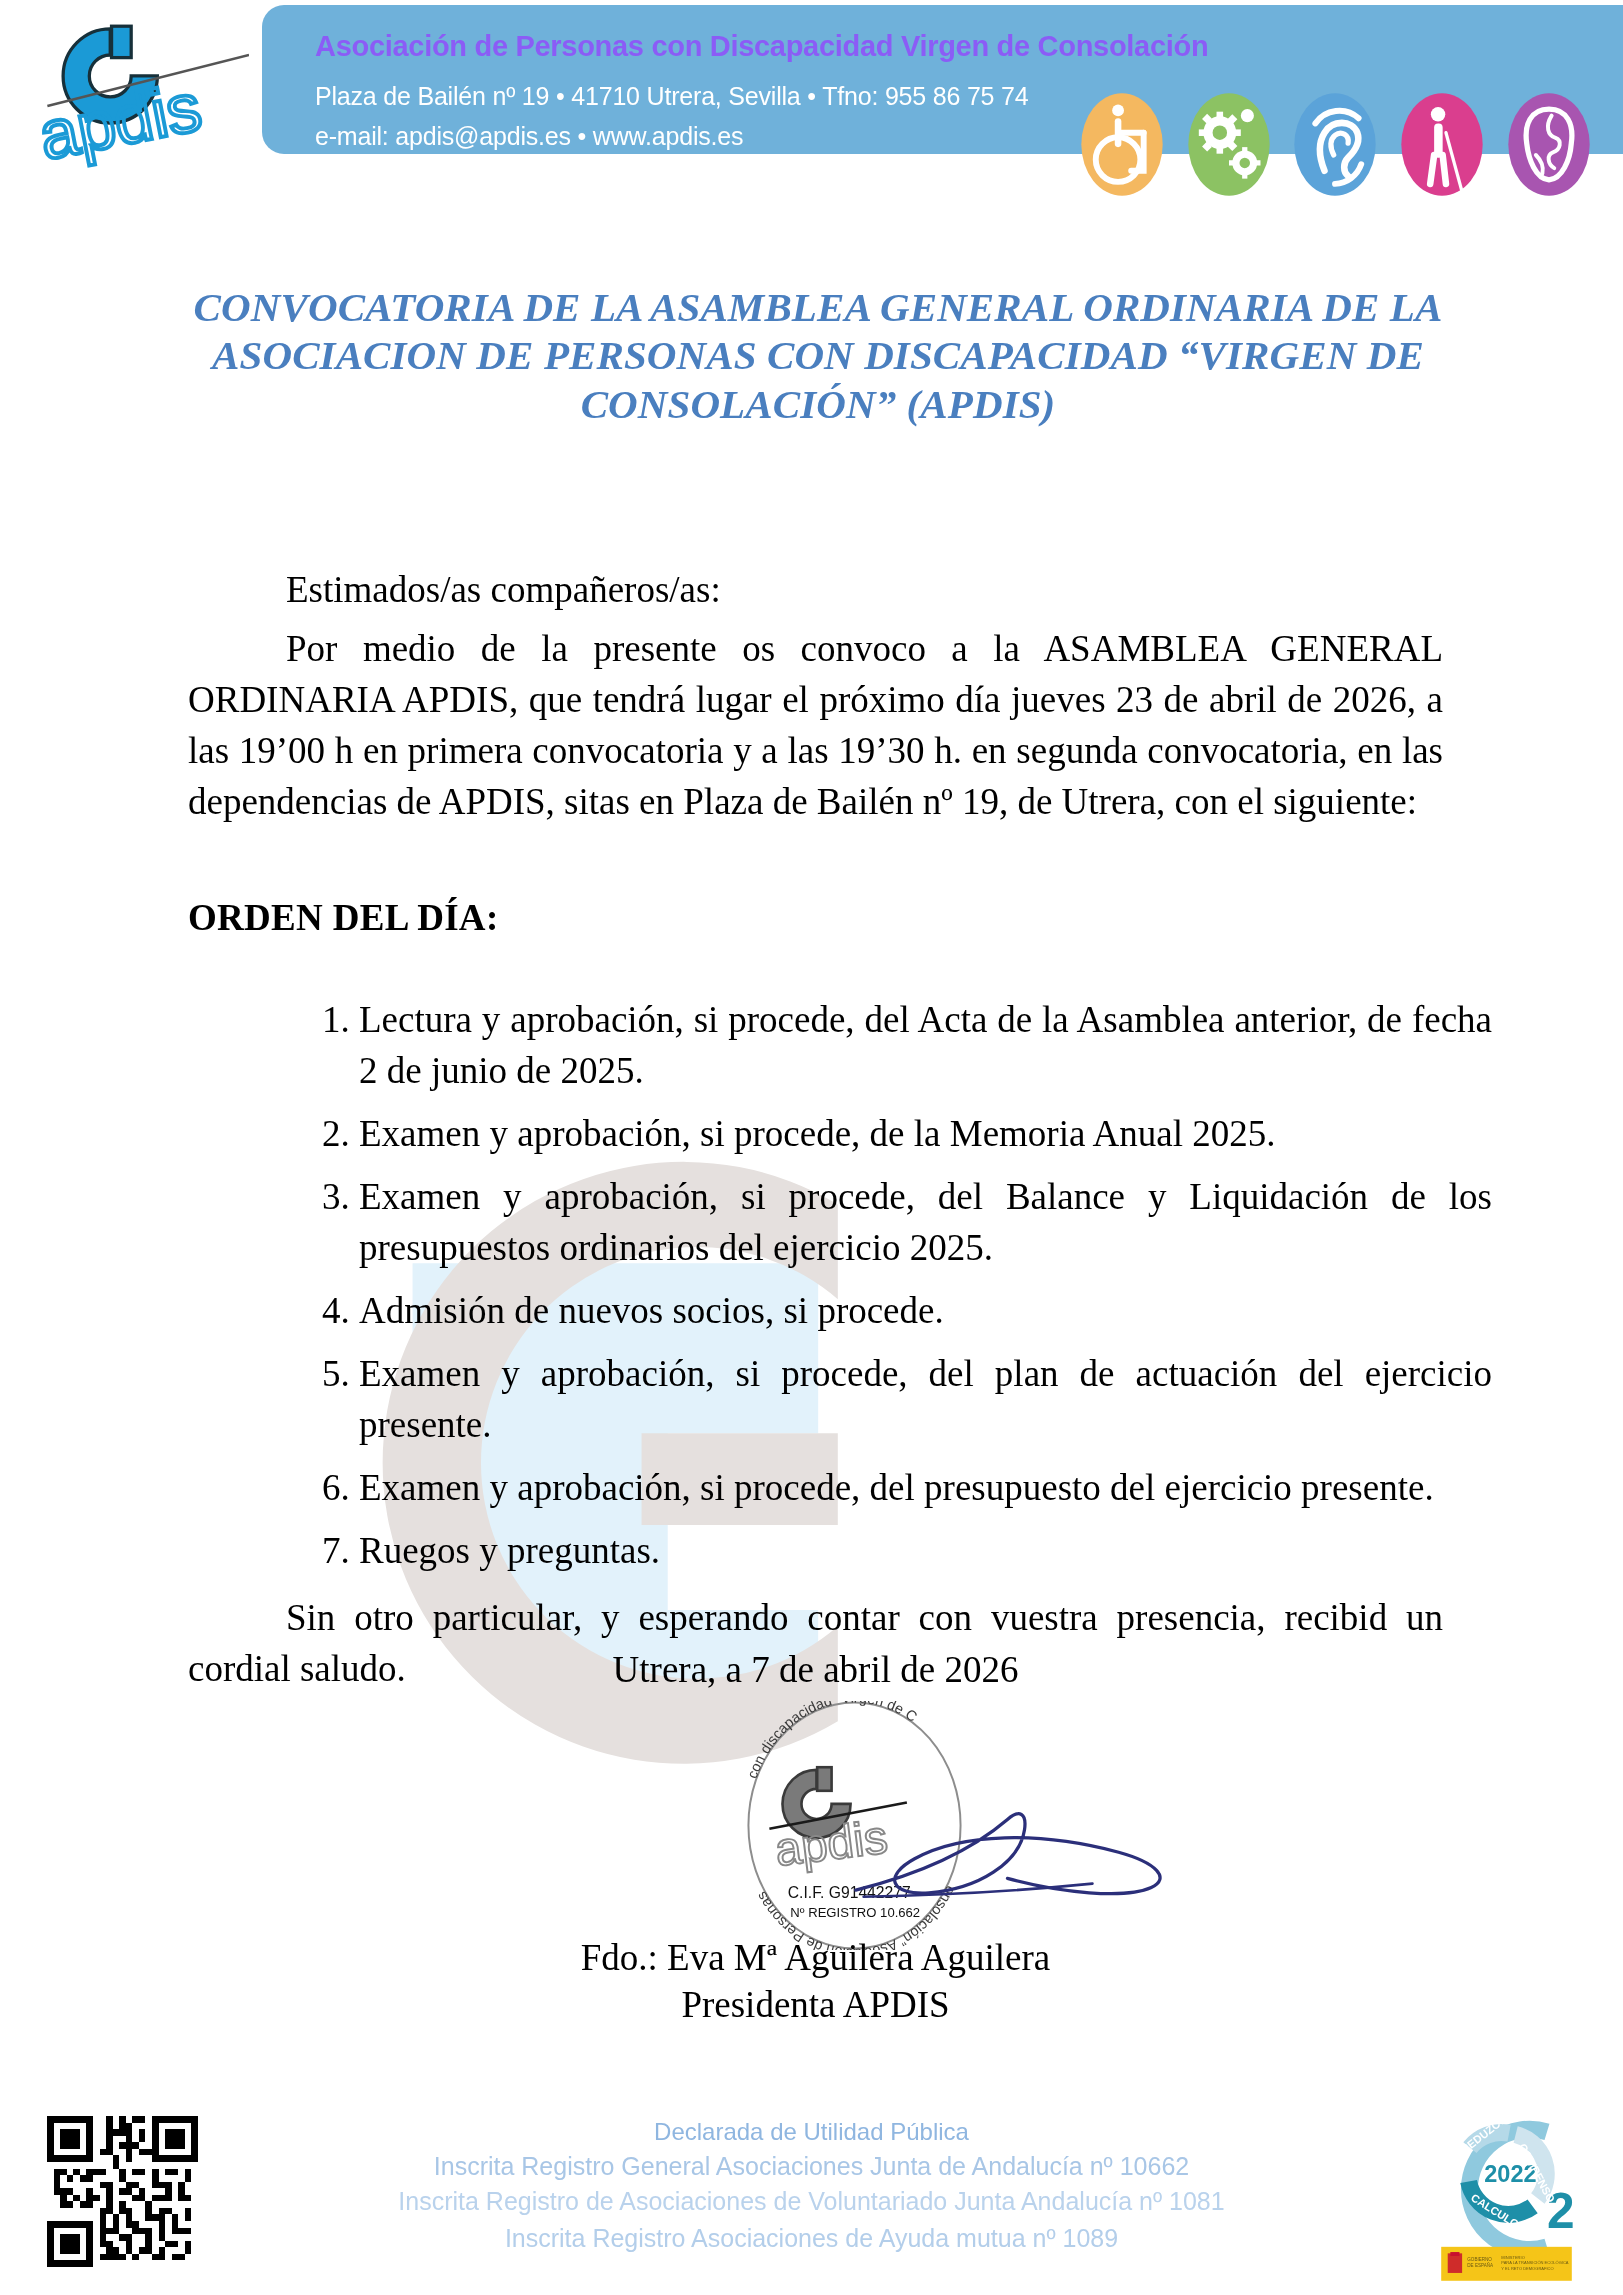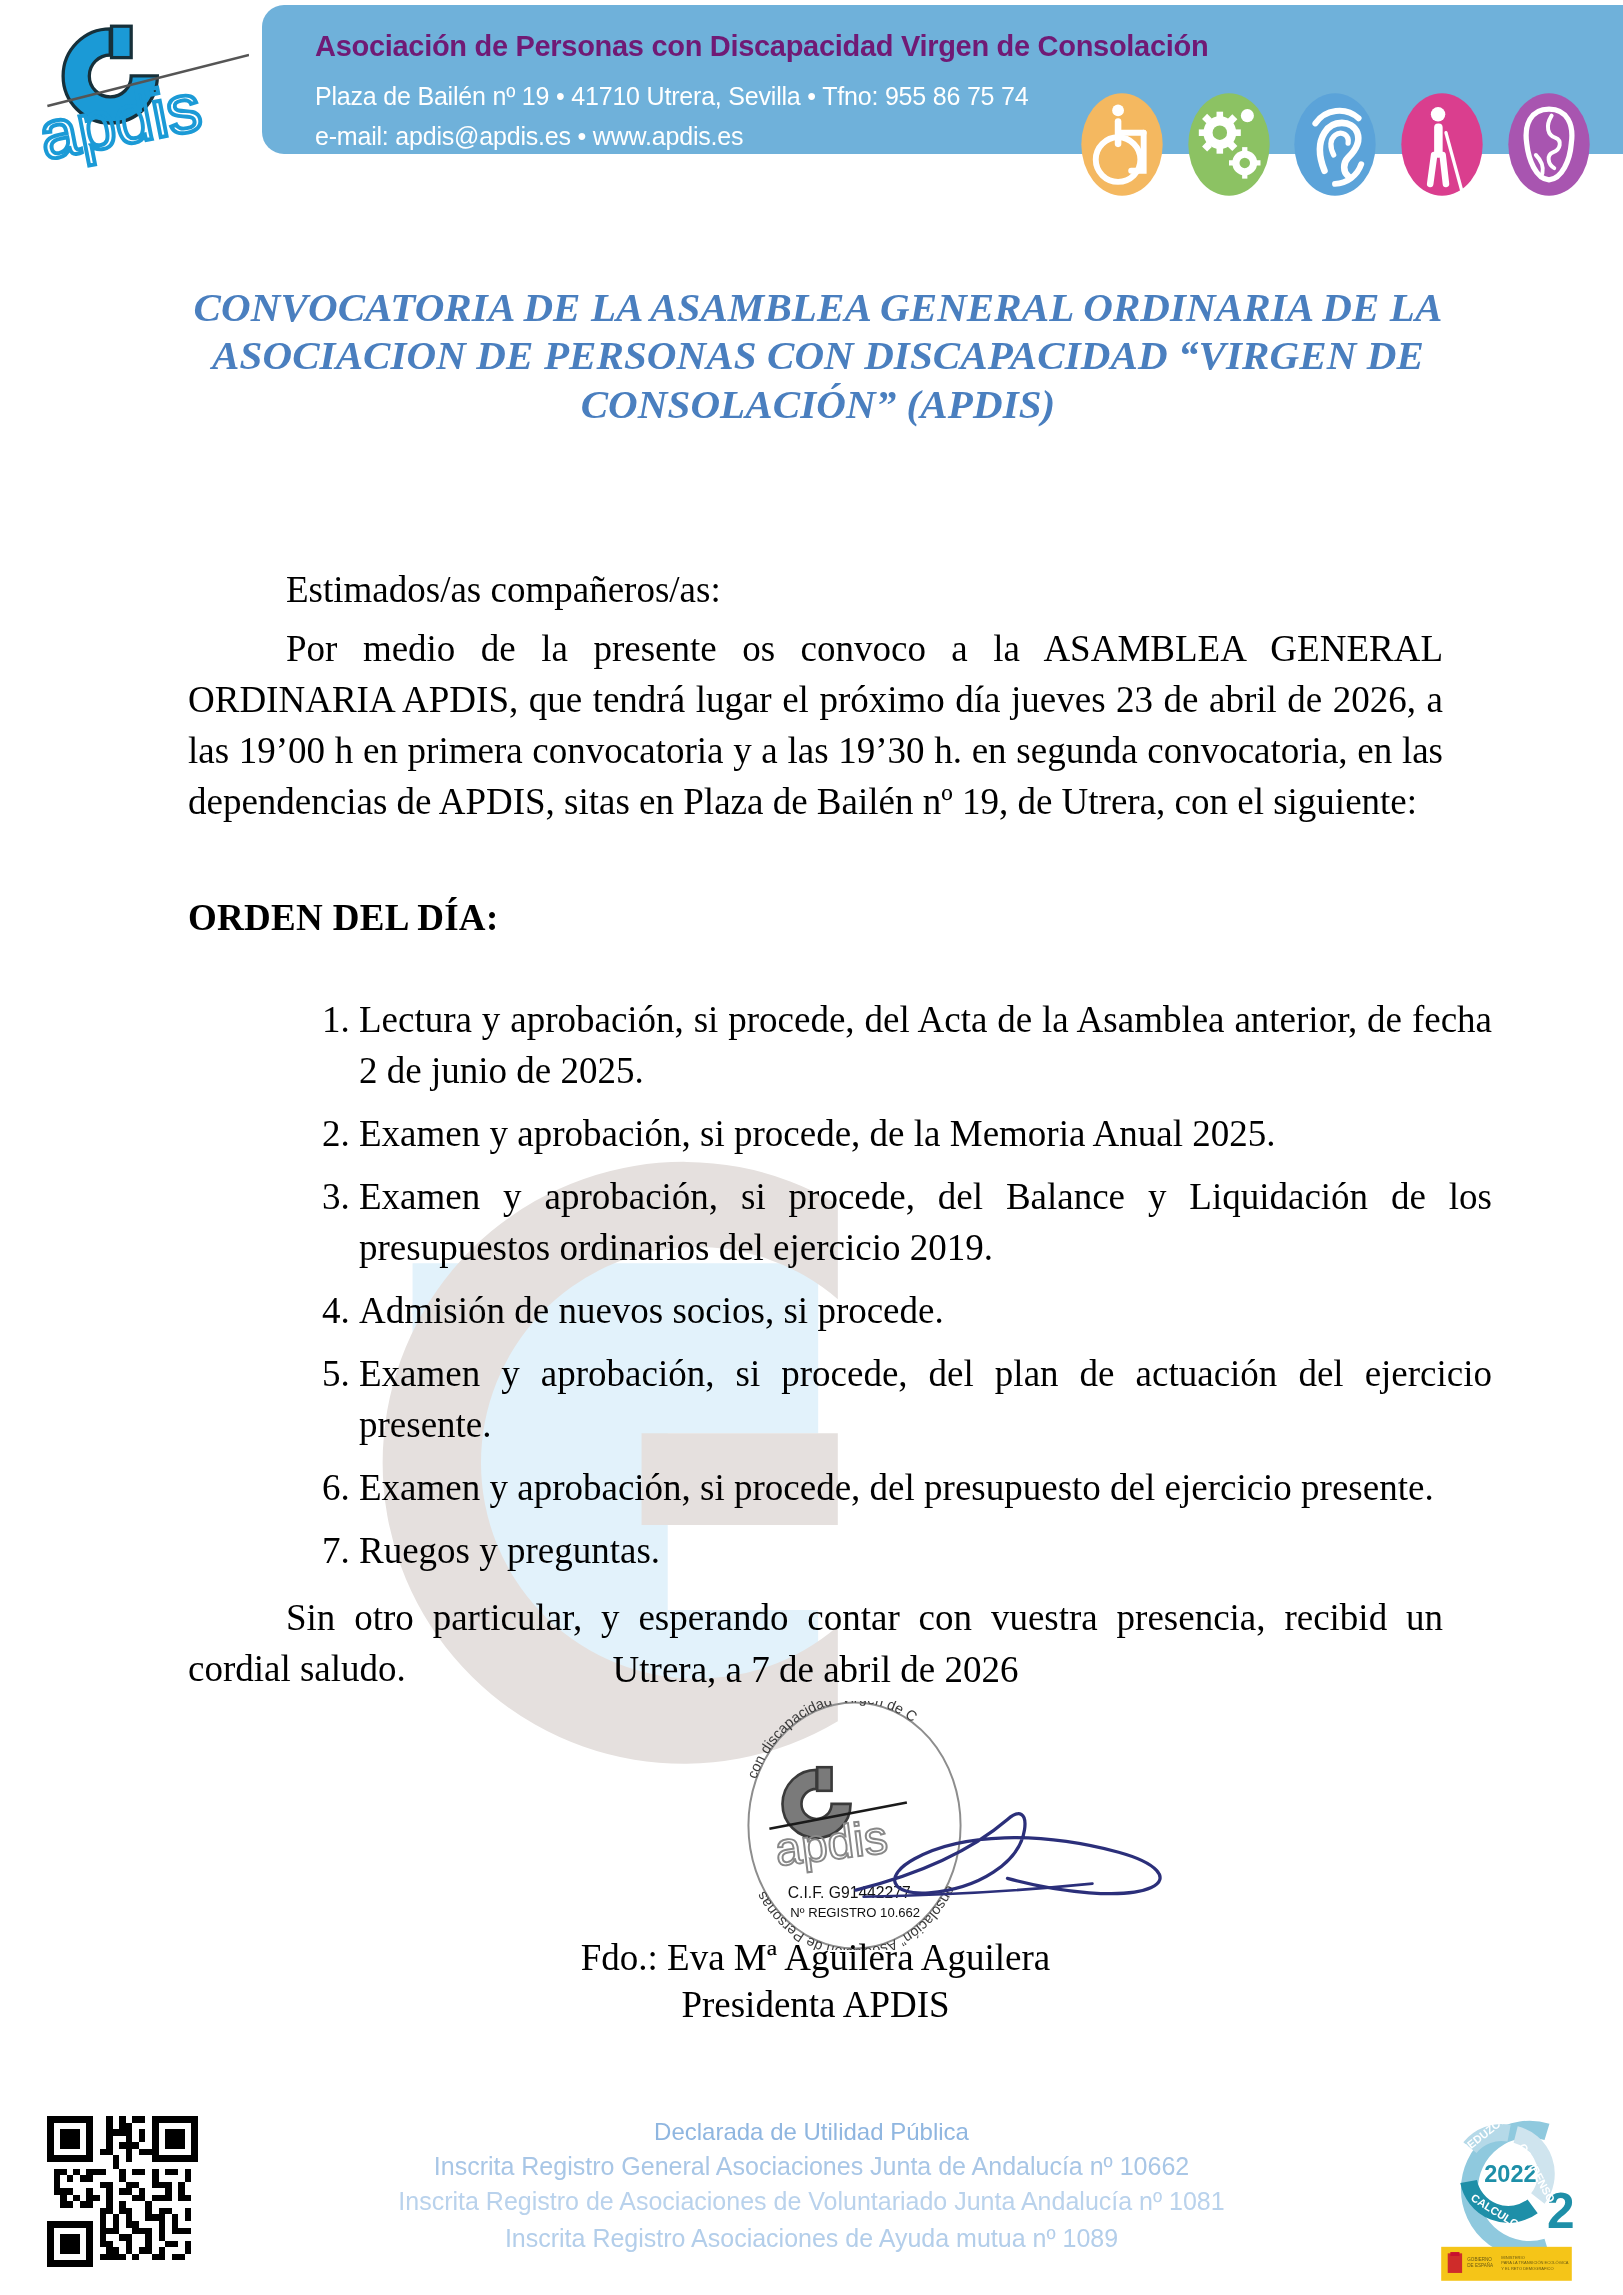--- a/index.html
+++ b/index.html
@@ -12,21 +12,21 @@
   
   #letterhead{position:absolute;left:0;top:0;width:1623px;height:196px;}
   .lh-band{
     position:absolute;left:262px;top:5.2px;width:1362px;height:149px;
     background:#6FB1DA;border-top-left-radius:22px;border-bottom-left-radius:22px;
   }
   .lh-band-ext{position:absolute;left:1309px;top:5.2px;width:315px;height:149px;background:#6FB1DA;}
   .lh-org{
     position:absolute;left:315px;top:30px;
     font-family:"Liberation Sans","DejaVu Sans",sans-serif;
-    font-weight:bold;font-size:29px;color:#701a75;letter-spacing:-0.3px;
+    font-weight:bold;font-size:29px;color:#8b5cf6;letter-spacing:-0.3px;
     white-space:nowrap;
   }
   .lh-addr{
     position:absolute;left:315px;top:82px;
     font-family:"Liberation Sans","DejaVu Sans",sans-serif;
     font-size:25px;color:#ffffff;white-space:nowrap;letter-spacing:-0.2px;
   }
   .lh-mail{
     position:absolute;left:315px;top:122px;
     font-family:"Liberation Sans","DejaVu Sans",sans-serif;
@@ -227,21 +227,21 @@
 
   <div class="para lead" id="p-greeting">Estimados/as compañeros/as:</div>
 
   <div class="para lead" id="p-convoca">Por medio de la presente os convoco a la ASAMBLEA GENERAL ORDINARIA APDIS, que tendrá lugar el próximo día jueves 23 de abril de 2026, a las 19’00  h en primera convocatoria y a las 19’30 h. en segunda convocatoria, en las dependencias de APDIS, sitas en Plaza de Bailén nº 19, de Utrera, con el siguiente:</div>
 
   <div id="orden">ORDEN DEL DÍA:</div>
 
   <ol id="agenda">
     <li>Lectura y aprobación, si procede, del Acta de la Asamblea anterior, de fecha 2 de junio de 2025.</li>
     <li>Examen y aprobación, si procede, de la Memoria Anual 2025.</li>
-    <li>Examen y aprobación, si procede, del Balance y Liquidación de los presupuestos ordinarios del ejercicio 2019.</li>
+    <li>Examen y aprobación, si procede, del Balance y Liquidación de los presupuestos ordinarios del ejercicio 2025.</li>
     <li>Admisión de nuevos socios, si procede.</li>
     <li>Examen y aprobación, si procede, del plan de actuación del ejercicio presente.</li>
     <li>Examen y aprobación, si procede, del presupuesto del ejercicio presente.</li>
     <li>Ruegos y preguntas.</li>
   </ol>
 
   <div class="para lead" id="p-close">Sin otro particular, y esperando contar con vuestra presencia, recibid un cordial saludo.</div>
 
   <div id="place-date">Utrera, a 7 de abril de 2026</div>
 

